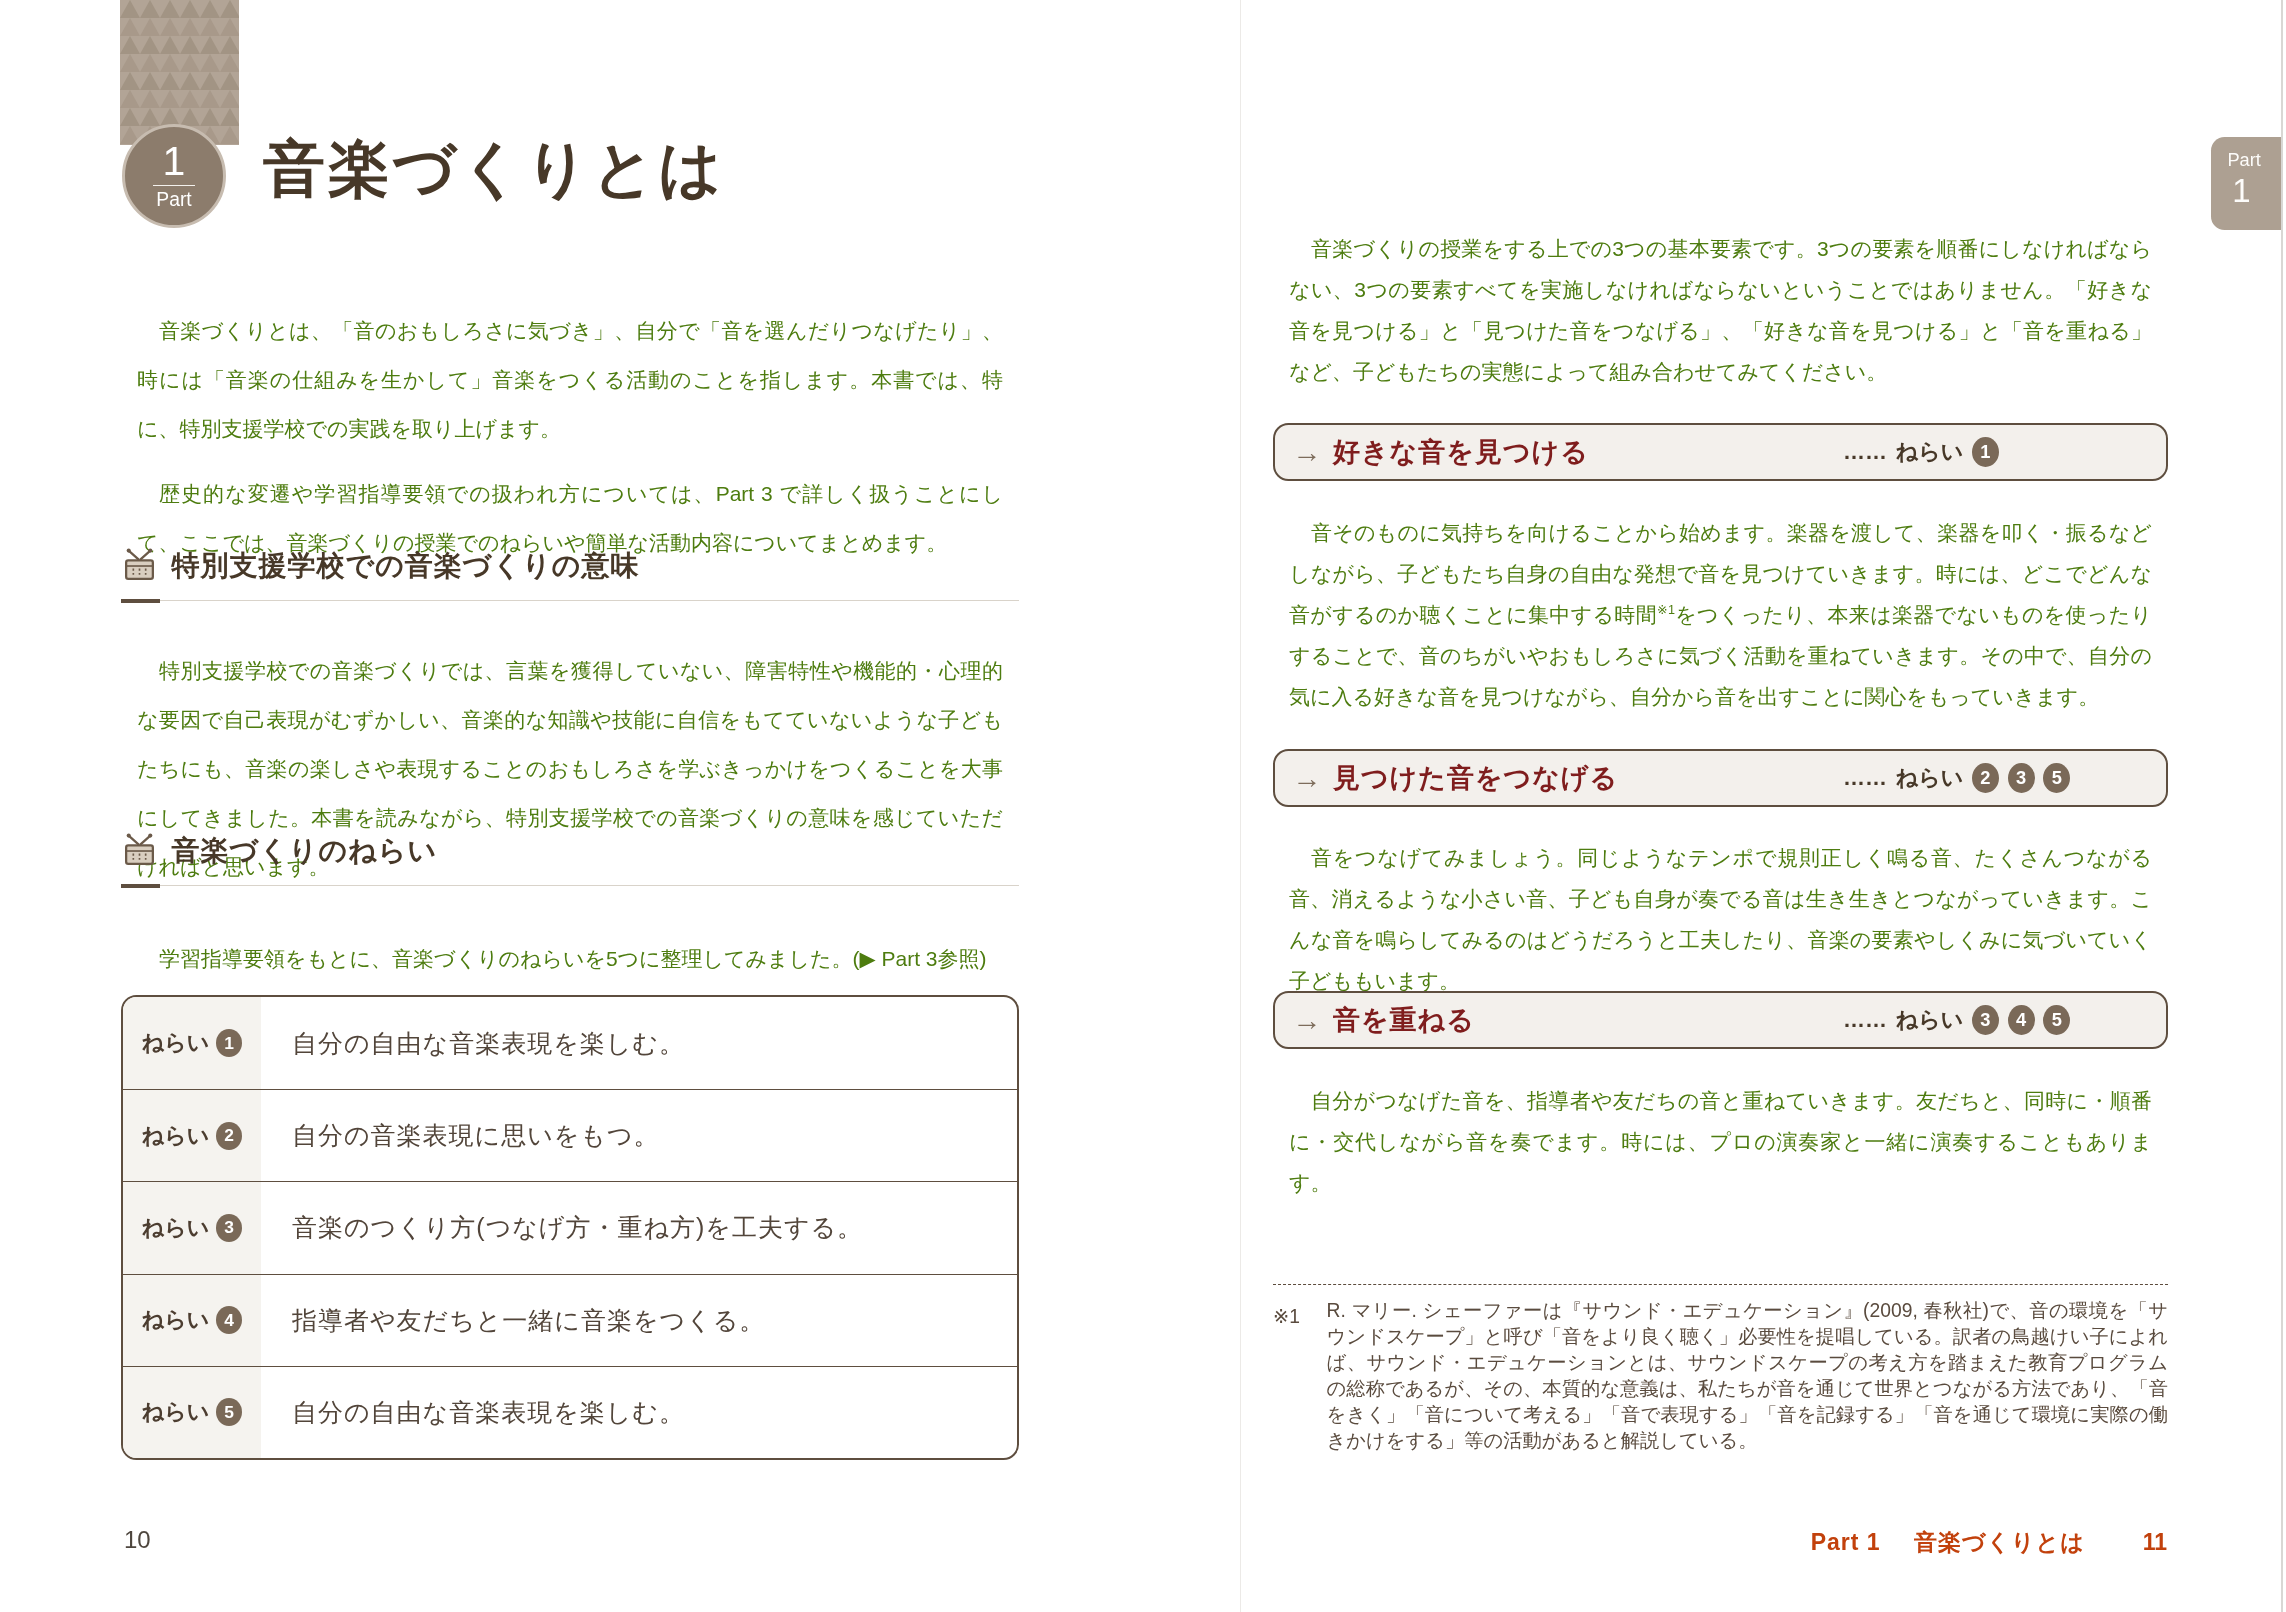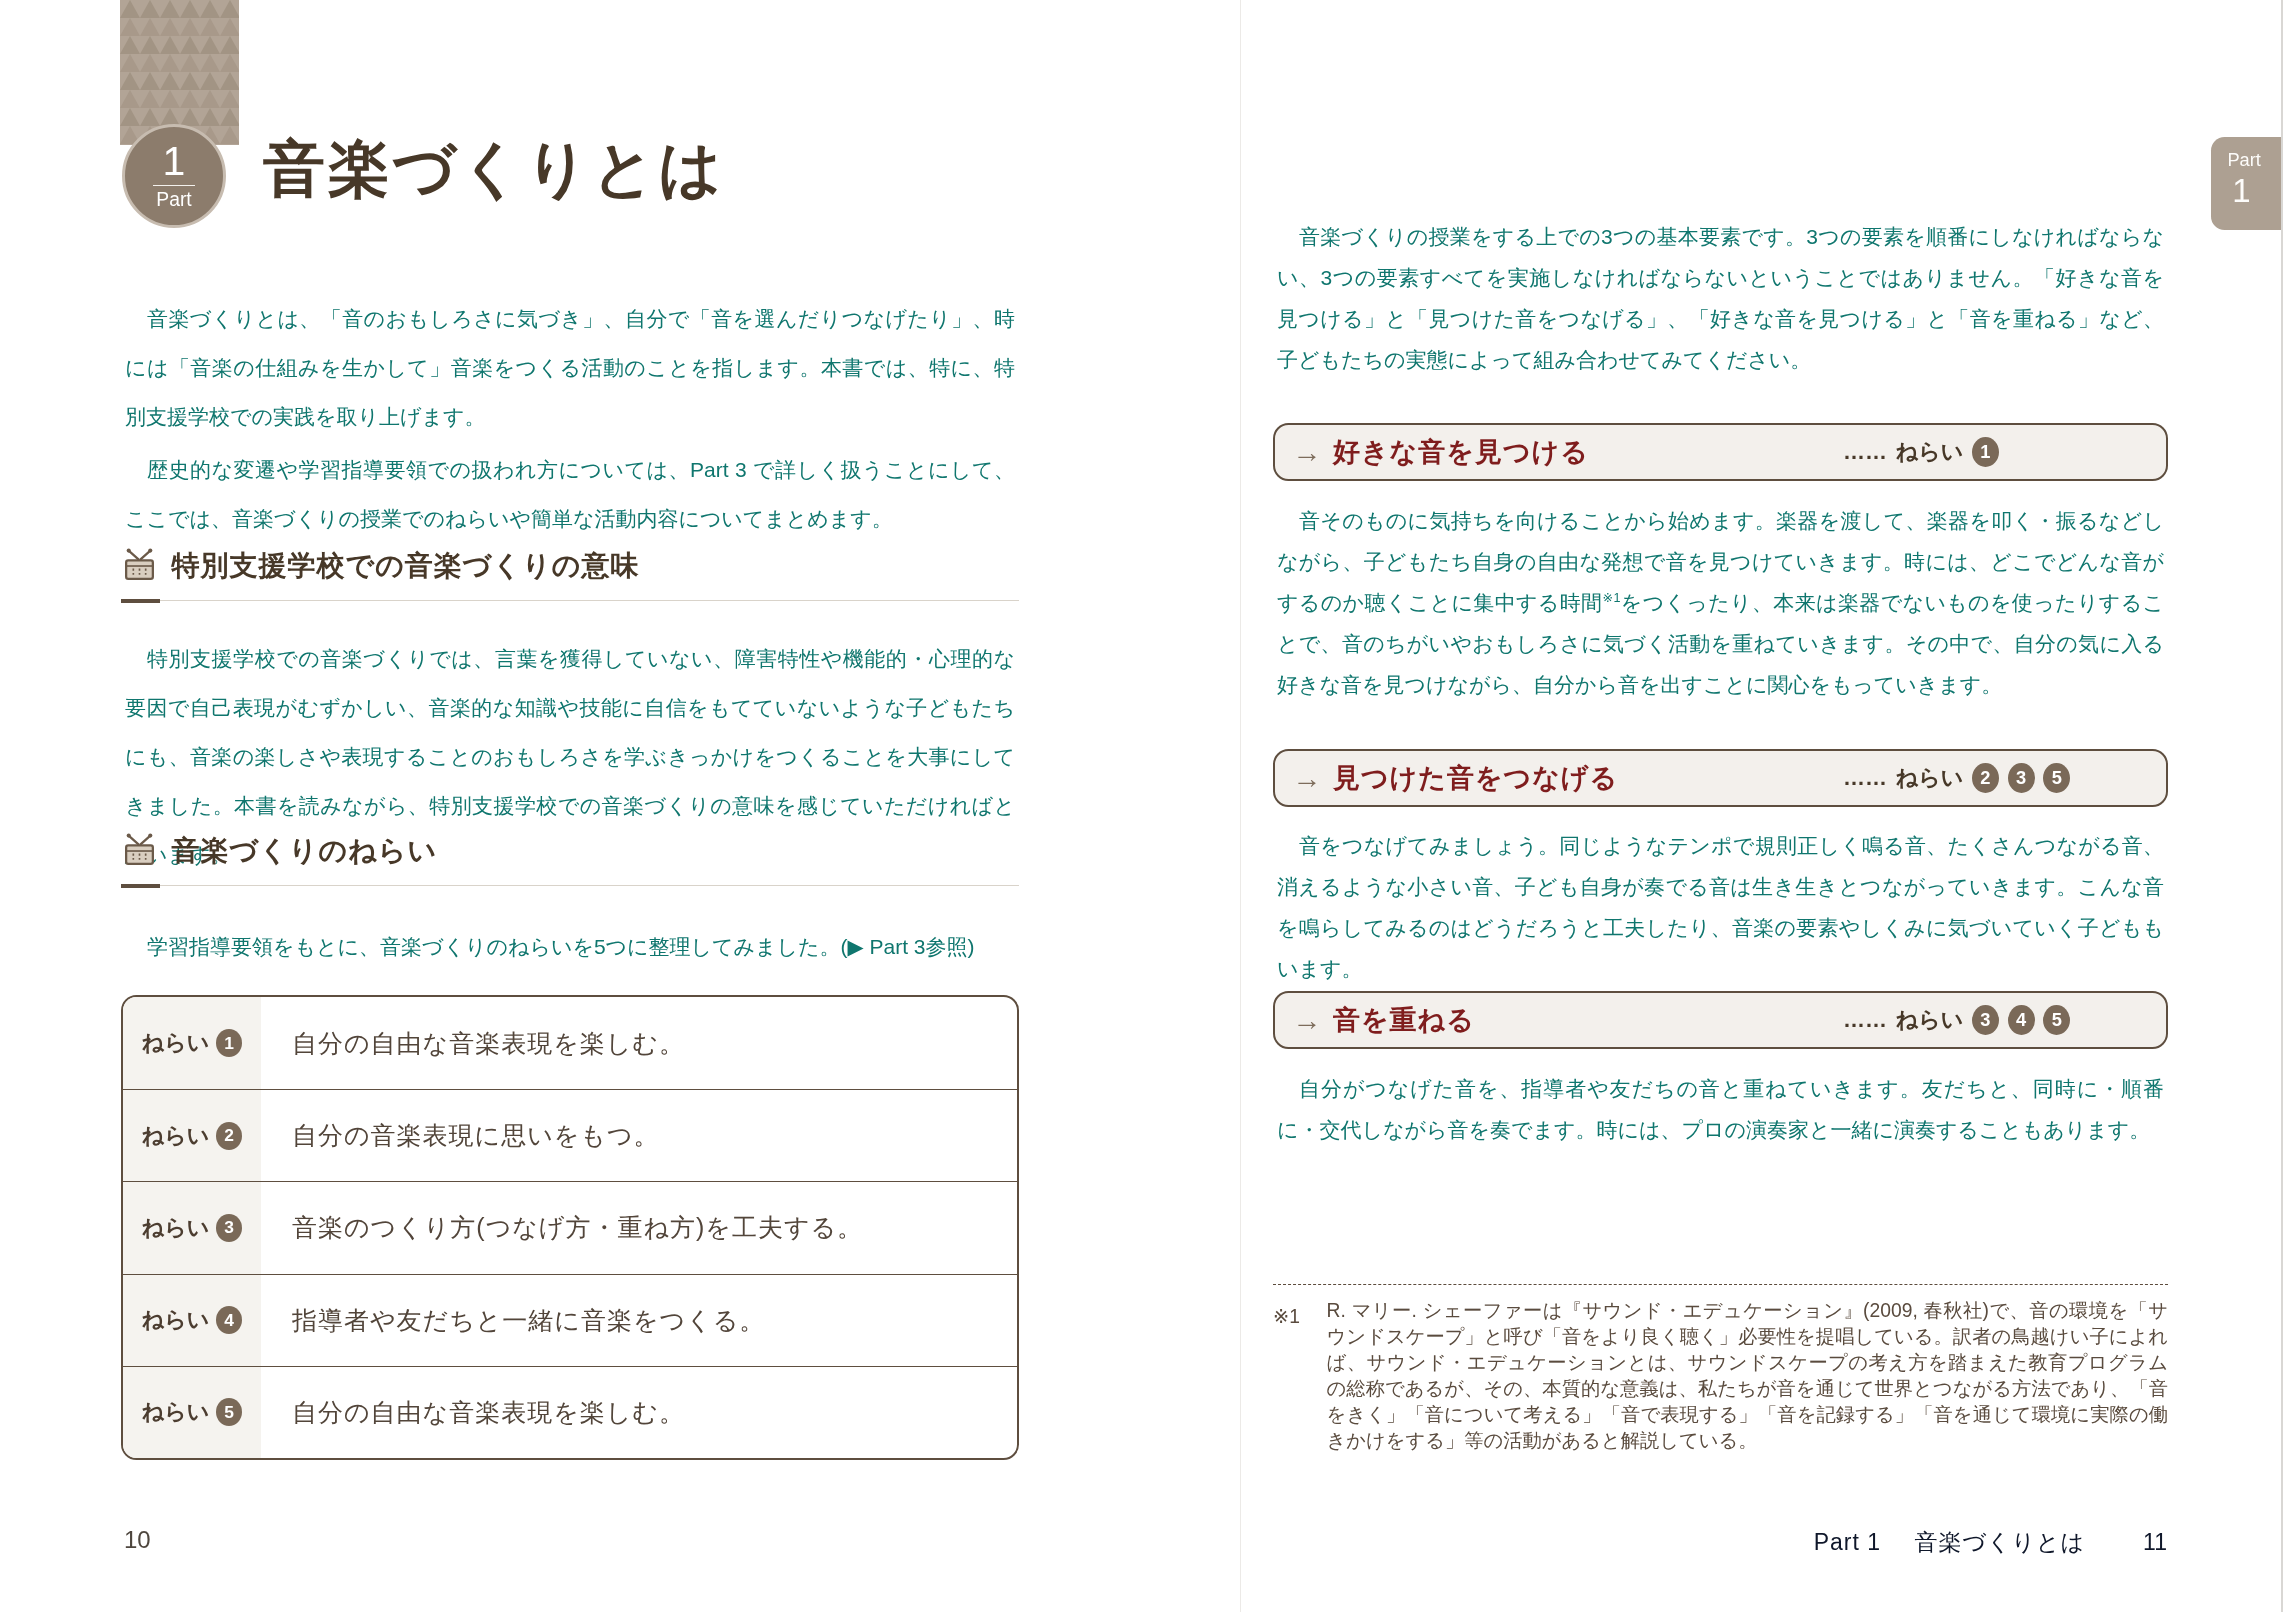--- a/index.html
+++ b/index.html
@@ -26,21 +26,21 @@
   .pc-rule{width:42px;height:1.9px;background:#f4f1ed;margin:3.9px 0 2.9px 0;}
   .pc-label{color:#ffffff;font-size:19.3px;line-height:21px;}
 
   .page-title{
     position:absolute;left:263px;top:127px;margin:0;
     font-size:62px;font-weight:800;letter-spacing:2.9px;color:#473828;
   }
 
   
   .body-block{position:absolute;left:121px;width:898px;}
-  .body-block p{margin:4px;font-size:21px;line-height:49px;text-align:justify;text-indent:22px;color:#0f766e;}
+  .body-block p{margin:16px;font-size:21px;line-height:49px;text-align:justify;text-indent:22px;color:#4d7c0f;}
   .rcol{left:1273px;width:895px;}
   .rcol p{line-height:41px;}
 
   
   .sec-heading{
     position:absolute;height:39px;padding-bottom:15.4px;
     display:flex;align-items:center;gap:13.5px;
     border-bottom:1.9px solid #d9d3ca;
   }
   .sec-heading::after{
@@ -90,21 +90,21 @@
     border-top:1.9px dashed #5c4c3d;padding-top:12.6px;
     display:flex;gap:11.6px;box-sizing:border-box;
   }
   .fn-marker{flex:0 0 42px;font-size:19.3px;line-height:38px;color:#5a4b3e;}
   .fn-text{flex:1;margin:0;font-size:19.3px;line-height:26px;text-align:justify;color:#5a4b3e;}
 
   
   .footer-left{position:absolute;left:124px;top:1526px;font-size:24px;color:#4e463e;}
   .footer-right{
     position:absolute;right:119px;top:1527px;display:flex;align-items:baseline;gap:58px;
-    font-size:23px;color:#0f172a;
+    font-size:23px;color:#c2410c;font-weight:bold;
   }
   .fr-part{letter-spacing:1px;}
   .fr-chapter{margin-left:27px;letter-spacing:1px;}
 
   
   .side-tab{
     position:absolute;left:2211px;top:137px;width:70px;height:93px;box-sizing:border-box;
     background:#ada092;border-radius:13.5px 0 0 13.5px;color:#fdfcfa;
     padding:12.6px 0 0 16.4px;
   }

